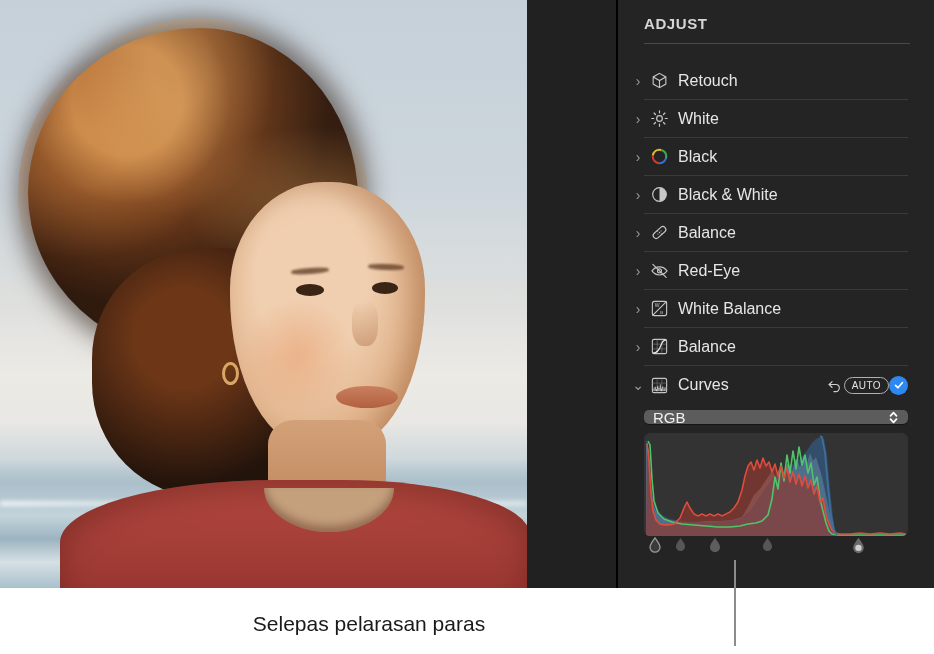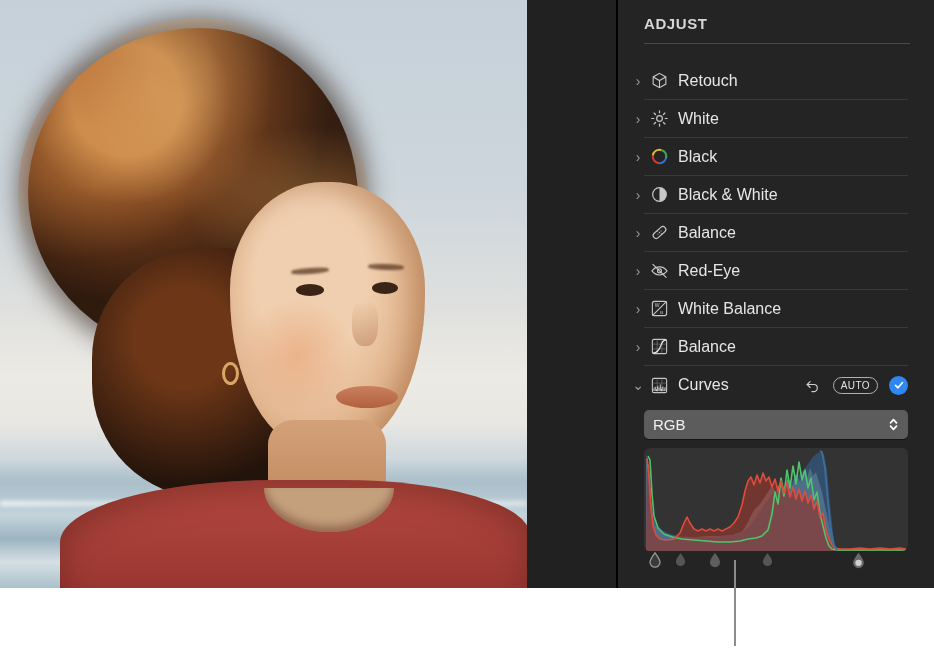--- a/index.html
+++ b/index.html
@@ -123,36 +123,36 @@
   .chev {
     width:16px; margin-left:-14px; color:#9a9a9a; font-size:14px; line-height:1;
     display:flex; align-items:center; justify-content:center; flex:0 0 16px;
   }
   .ricon {
     width:22px; height:22px; margin-left:2px; margin-right:8px;
     display:flex; align-items:center; justify-content:center; flex:0 0 22px;
   }
   .rlabel { font-size:16px; color:#e6e6e6; white-space:nowrap; }
 
-  .row-actions { margin-left:auto; display:flex; align-items:center; gap:11px; }
+  .row-actions { margin-left:auto; display:flex; align-items:center; }
   .reset-btn { width:18px; height:18px; display:flex; align-items:center; justify-content:center; }
   .auto-pill {
     border:1px solid #b0b0b0; border-radius:9px; height:17px;
     padding:0 7px; display:flex; align-items:center; justify-content:center;
     font-size:10px; letter-spacing:.4px; color:#e3e3e3;
   }
   .check-btn {
     width:19px; height:19px; border-radius:50%; background:#2f87f0;
     display:flex; align-items:center; justify-content:center;
   }
 
   
   .levels-body { position:absolute; left:0; top:410px; width:316px; }
   .select {
-    position:relative; margin:0 26px; height:29px; border-radius:5px;
+    position:relative; margin:0 26px; height:14px; border-radius:5px;
     background:#5c5c5c; display:flex; align-items:center; padding:0 9px;
     box-shadow: 0 1px 0 rgba(0,0,0,.4);
   }
   .select-value { font-size:15px; color:#f1f1f1; }
   .stepper { margin-left:auto; display:flex; flex-direction:column; align-items:center; justify-content:center; line-height:7px; color:#fff; font-size:10px; }
 
   .hist-wrap {
     position:relative; margin:9px 26px 0 26px; height:103px;
     border-radius:6px; background:#333333; overflow:hidden;
   }
@@ -395,14 +395,15 @@
               <circle cx="6" cy="10.2" r="3" fill="#cfcfcf"></circle>
             </svg>
           </span>
         </div>
 
       </div>
     </div>
   </div>
 
   <div class="leader"></div>
+  <div class="caption">Selepas pelarasan paras</div>
 
 </div>
 
 </body></html>

